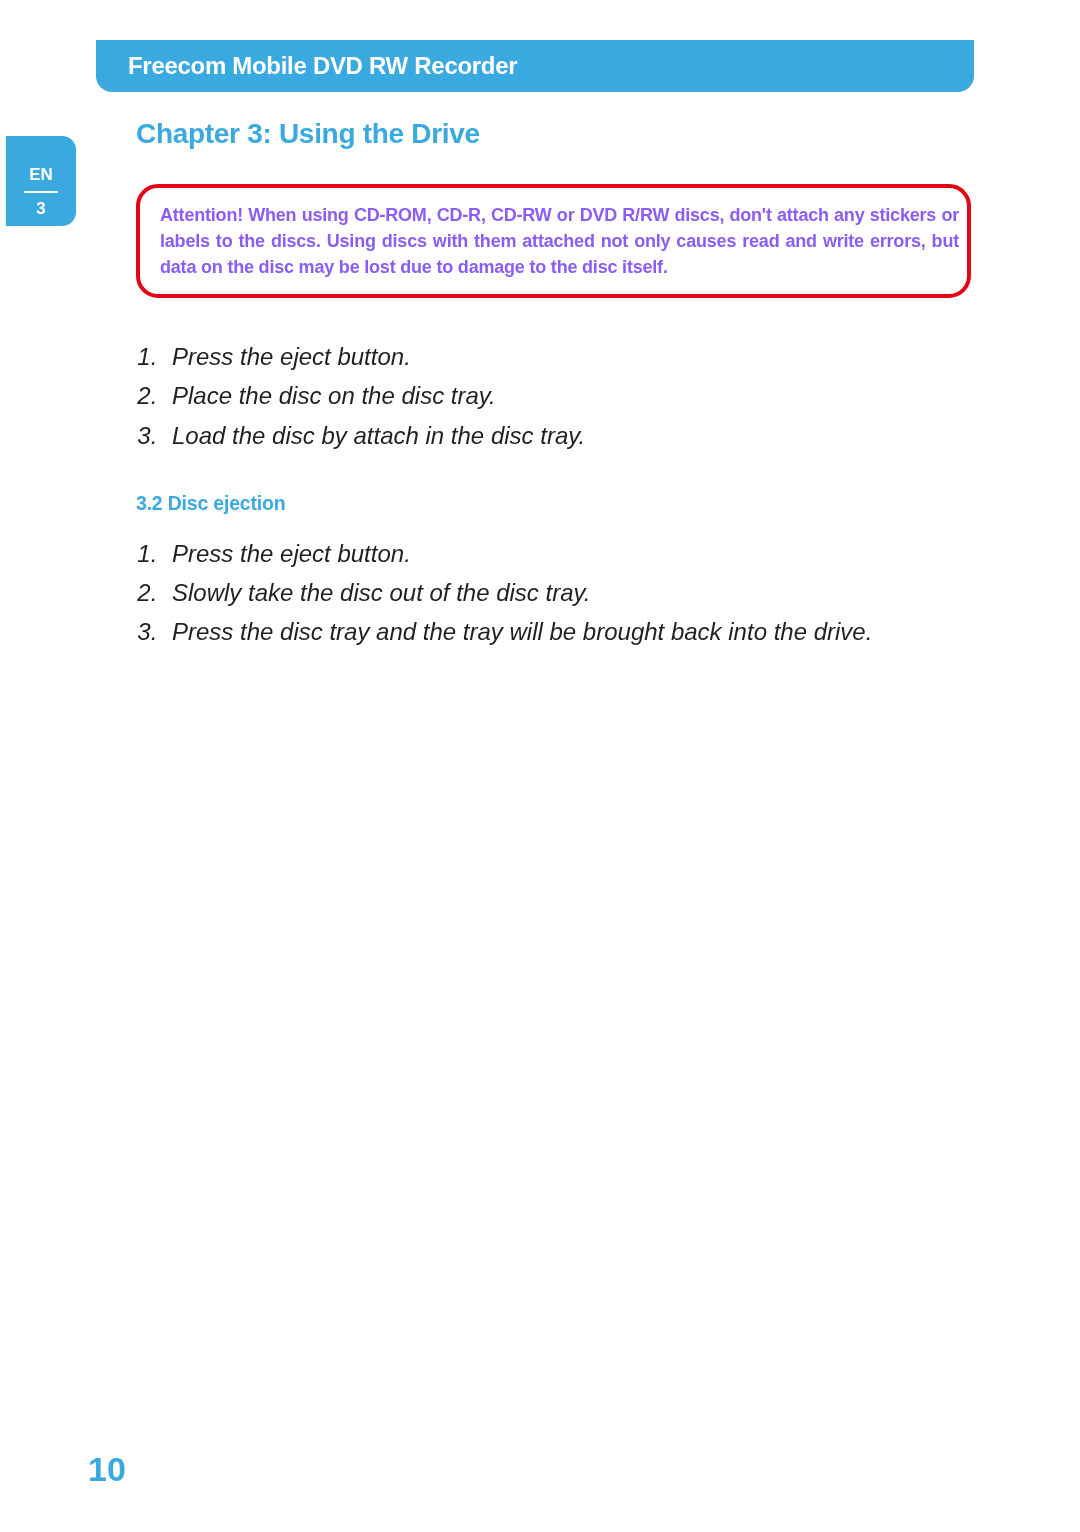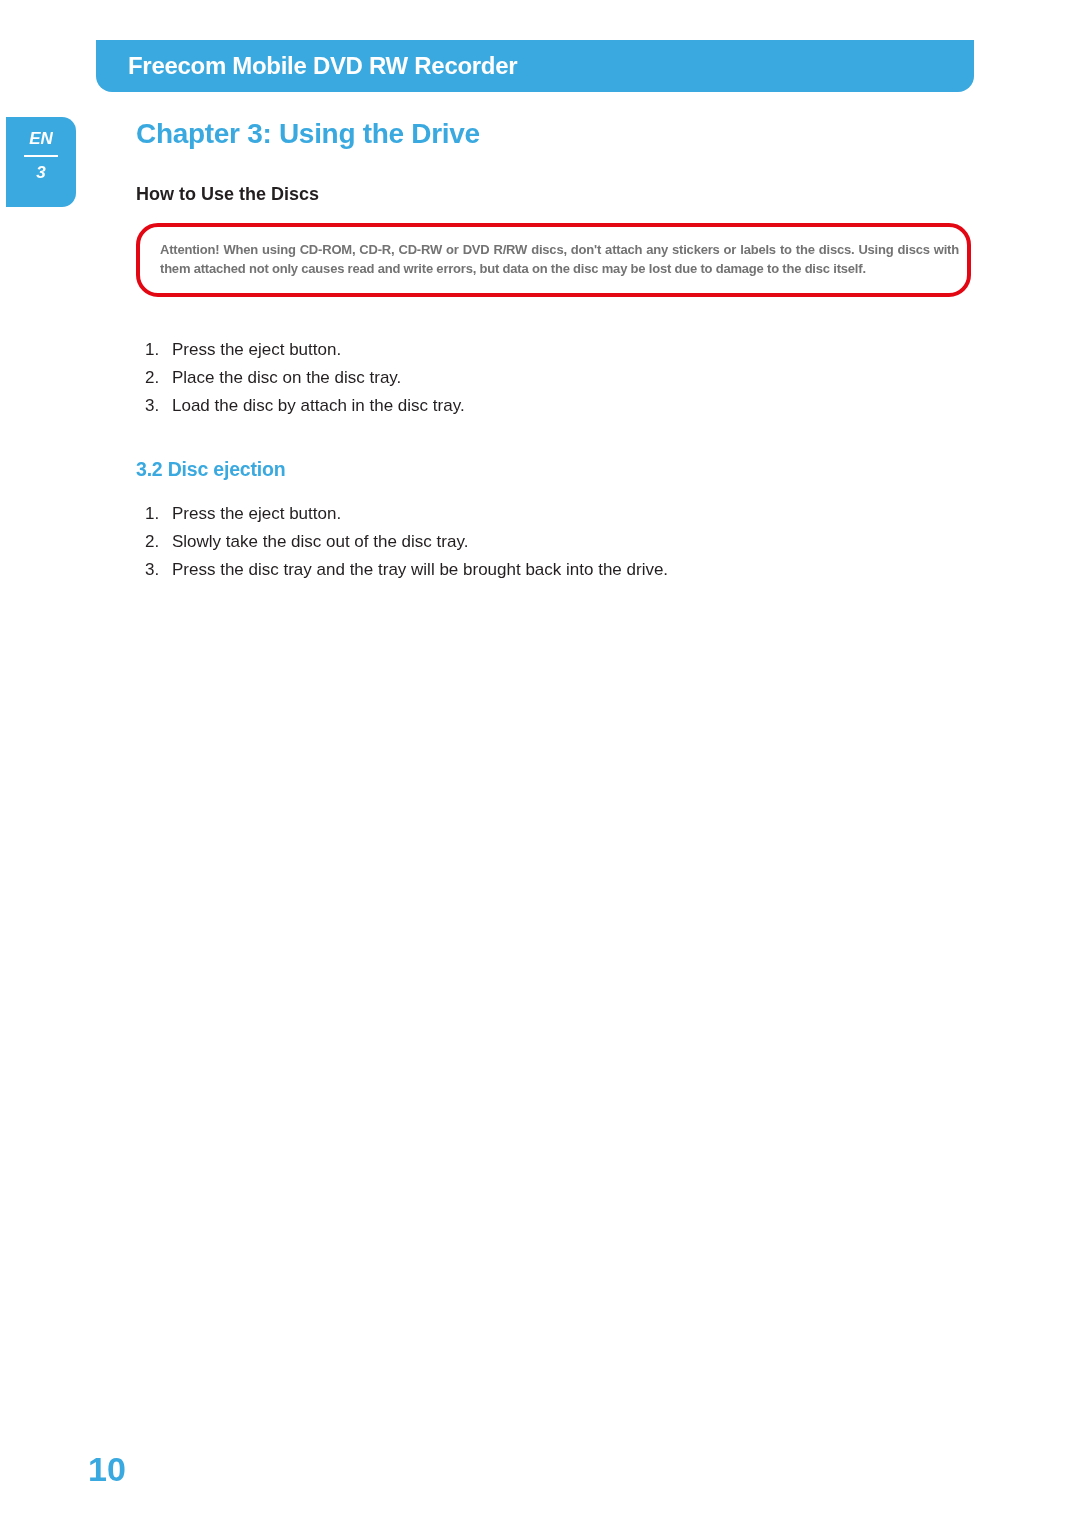--- a/index.html
+++ b/index.html
@@ -18,60 +18,60 @@
     color:#fff;
     font-weight:700;
     font-size:24px;
     display:flex;align-items:center;
     padding-left:32px;
     box-sizing:border-box;
     letter-spacing:-0.3px;
     margin-left:8px;
   }
   .side-tab{
-    position:absolute;left:6px;top:117px;
+    position:absolute;left:6px;top:136px;
     width:70px;height:90px;
     background:#3aa9e0;
     border-top-right-radius:14px;
     border-bottom-right-radius:14px;
     color:#fff;
     font-weight:700;
     font-size:17px;
     text-align:center;
     box-sizing:border-box;
-    padding-top:12px;
-    font-style:italic;
+    padding-top:29px;
   }
   .side-tab .divider{
     width:34px;height:2px;background:#fff;margin:6px auto;
   }
   .content{
     position:absolute;left:128px;top:118px;width:835px;margin-left:8px;
   }
   .chapter-title{
     color:#3aa9e0;font-weight:700;font-size:28px;
     margin:0 0 34px 0;letter-spacing:-0.3px;
   }
   .section-title{
     font-weight:800;font-size:18px;margin:0 0 18px 0;color:#231f20;
   }
   .warning-box{
     border:4px solid #e30613;border-radius:22px;
     padding:14px 8px 14px 20px;margin:0 0 40px 0;
-    color:#737373;font-weight:800;font-size:13px;
+    color:#8b5cf6;font-weight:800;font-size:18px;
     line-height:1.45;text-align:justify;
     letter-spacing:-0.2px;
   }
   .subsection-title{
     color:#3aa9e0;font-weight:700;font-size:19.5px;margin:0 0 20px 0;
     letter-spacing:-0.2px;
   }
   ol.steps{
-    margin:0 0 38px 0;padding-left:28px;font-size:17px;
+    margin:0 0 38px 0;padding-left:28px;font-size:24px;
     line-height:1.55;
+    font-style:italic;
   }
   ol.steps li{padding-left:8px;margin-bottom:2px;}
   .para{
     font-size:19px;line-height:1.5;text-align:justify;margin:0 0 20px 0;
   }
   .page-number{
     position:absolute;left:88px;top:1450px;
     color:#3aa9e0;font-weight:700;font-size:34px;text-align:right;
   }
 </style>
@@ -85,21 +85,20 @@
 <div class="side-tab">
   <div>EN</div>
   <div class="divider"></div>
   <div>3</div>
 </div>
 
 <div class="content">
 
   <h1 class="chapter-title">Chapter 3:  Using the Drive</h1>
 
-  <h2 class="section-title">How to Use the Discs</h2>
 
   <div class="warning-box">
     <span>Attention! When using CD-ROM, CD-R, CD-RW or DVD R/RW discs, don't attach any stickers or labels to the discs. Using discs with them attached not only causes read and write errors, but data on the disc may be lost due to damage to the disc itself.</span>
   </div>
 
   <ol class="steps">
     <li>Press the eject button.</li>
     <li>Place the disc on the disc tray.</li>
     <li>Load the disc by attach in the disc tray.</li>
   </ol>

